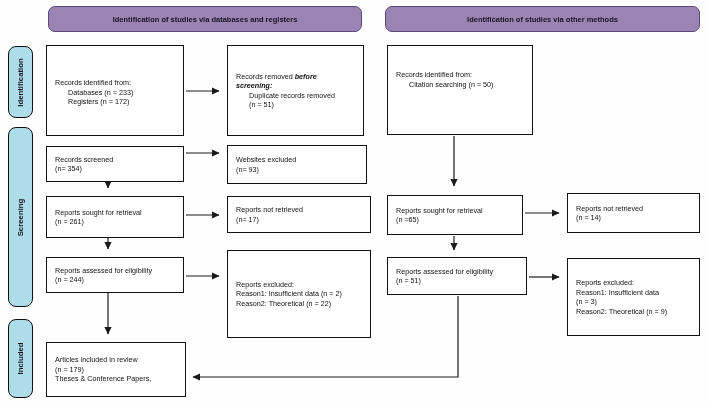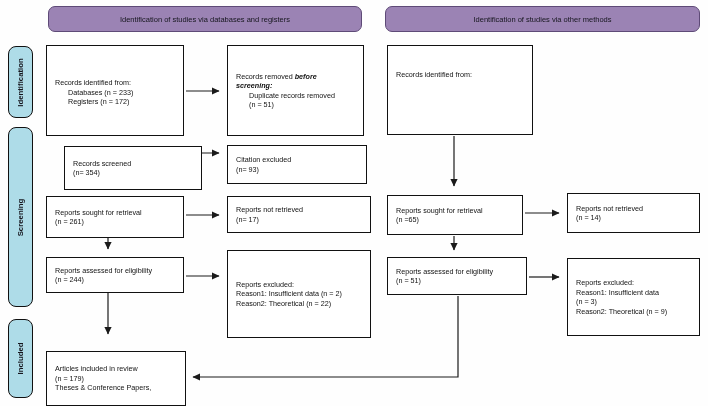--- a/index.html
+++ b/index.html
@@ -6,21 +6,21 @@
   #stage {
     position: relative; width: 708px; height: 406px;
     background: #fefefe; overflow: hidden;
     font-family: "Liberation Sans", sans-serif; color: #111;
   }
   .hdr {
     position: absolute; box-sizing: border-box;
     display: flex; align-items: center; justify-content: center;
     background: var(--header-fill, #9b83b4);
     border: 1.5px solid var(--header-border, #5e4a77);
-    border-radius: 7px; font-weight: normal; font-size: 7.5px;
+    border-radius: 7px; font-weight: bold; font-size: 7.5px;
     color: #16161e; text-align: center;
   }
   .side {
     position: absolute; box-sizing: border-box;
     display: flex; align-items: center; justify-content: center;
     background: var(--sidebar-fill, #aedce8);
     border: 1.6px solid #111; border-radius: 8px;
   }
   .side span {
     transform: rotate(-90deg); white-space: nowrap;
@@ -85,27 +85,27 @@
     <div class="line indent">Registers (n = 172)</div>
   </div>
 
   <div class="box" style="left:227px; top:45px; width:137px; height:91px">
     <div class="line"><span>Records removed </span><span class="it">before</span></div>
     <div class="line"><span class="it">screening:</span></div>
     <div class="line indent">Duplicate records removed</div>
     <div class="line indent">(n = 51)</div>
   </div>
 
-  <div class="box" style="left:64px; top:146px; width:138px; height:44px">
+  <div class="box" style="left:46px; top:146px; width:138px; height:36px">
     <div class="line">Records screened</div>
     <div class="line">(n= 354)</div>
   </div>
 
   <div class="box" style="left:227px; top:145px; width:140px; height:39px">
-    <div class="line">Citation excluded</div>
+    <div class="line">Websites excluded</div>
     <div class="line">(n= 93)</div>
   </div>
 
   <div class="box" style="left:46px; top:196px; width:138px; height:42px">
     <div class="line">Reports sought for retrieval</div>
     <div class="line">(n = 261)</div>
   </div>
 
   <div class="box" style="left:227px; top:196px; width:144px; height:37px">
     <div class="line">Reports not retrieved</div>
@@ -116,28 +116,29 @@
     <div class="line">Reports assessed for eligibility</div>
     <div class="line">(n = 244)</div>
   </div>
 
   <div class="box" style="left:227px; top:250px; width:144px; height:88px">
     <div class="line">Reports excluded:</div>
     <div class="line">Reason1: Insufficient data (n = 2)</div>
     <div class="line">Reason2: Theoretical (n = 22)</div>
   </div>
 
-  <div class="box" style="left:46px; top:351px; width:140px; height:55px">
+  <div class="box" style="left:46px; top:342px; width:140px; height:55px">
     <div class="line">Articles included in review</div>
     <div class="line">(n = 179)</div>
     <div class="line">Theses &amp; Conference Papers,</div>
   </div>
 
   <div class="box" style="left:387px; top:45px; width:146px; height:90px; justify-content:flex-start; padding-top:24px">
     <div class="line">Records identified from:</div>
+    <div class="line indent">Citation searching (n = 50)</div>
   </div>
 
   <div class="box" style="left:387px; top:195px; width:136px; height:40px">
     <div class="line">Reports sought for retrieval</div>
     <div class="line">(n =65)</div>
   </div>
 
   <div class="box" style="left:567px; top:193px; width:133px; height:40px">
     <div class="line">Reports not retrieved</div>
     <div class="line">(n = 14)</div>

